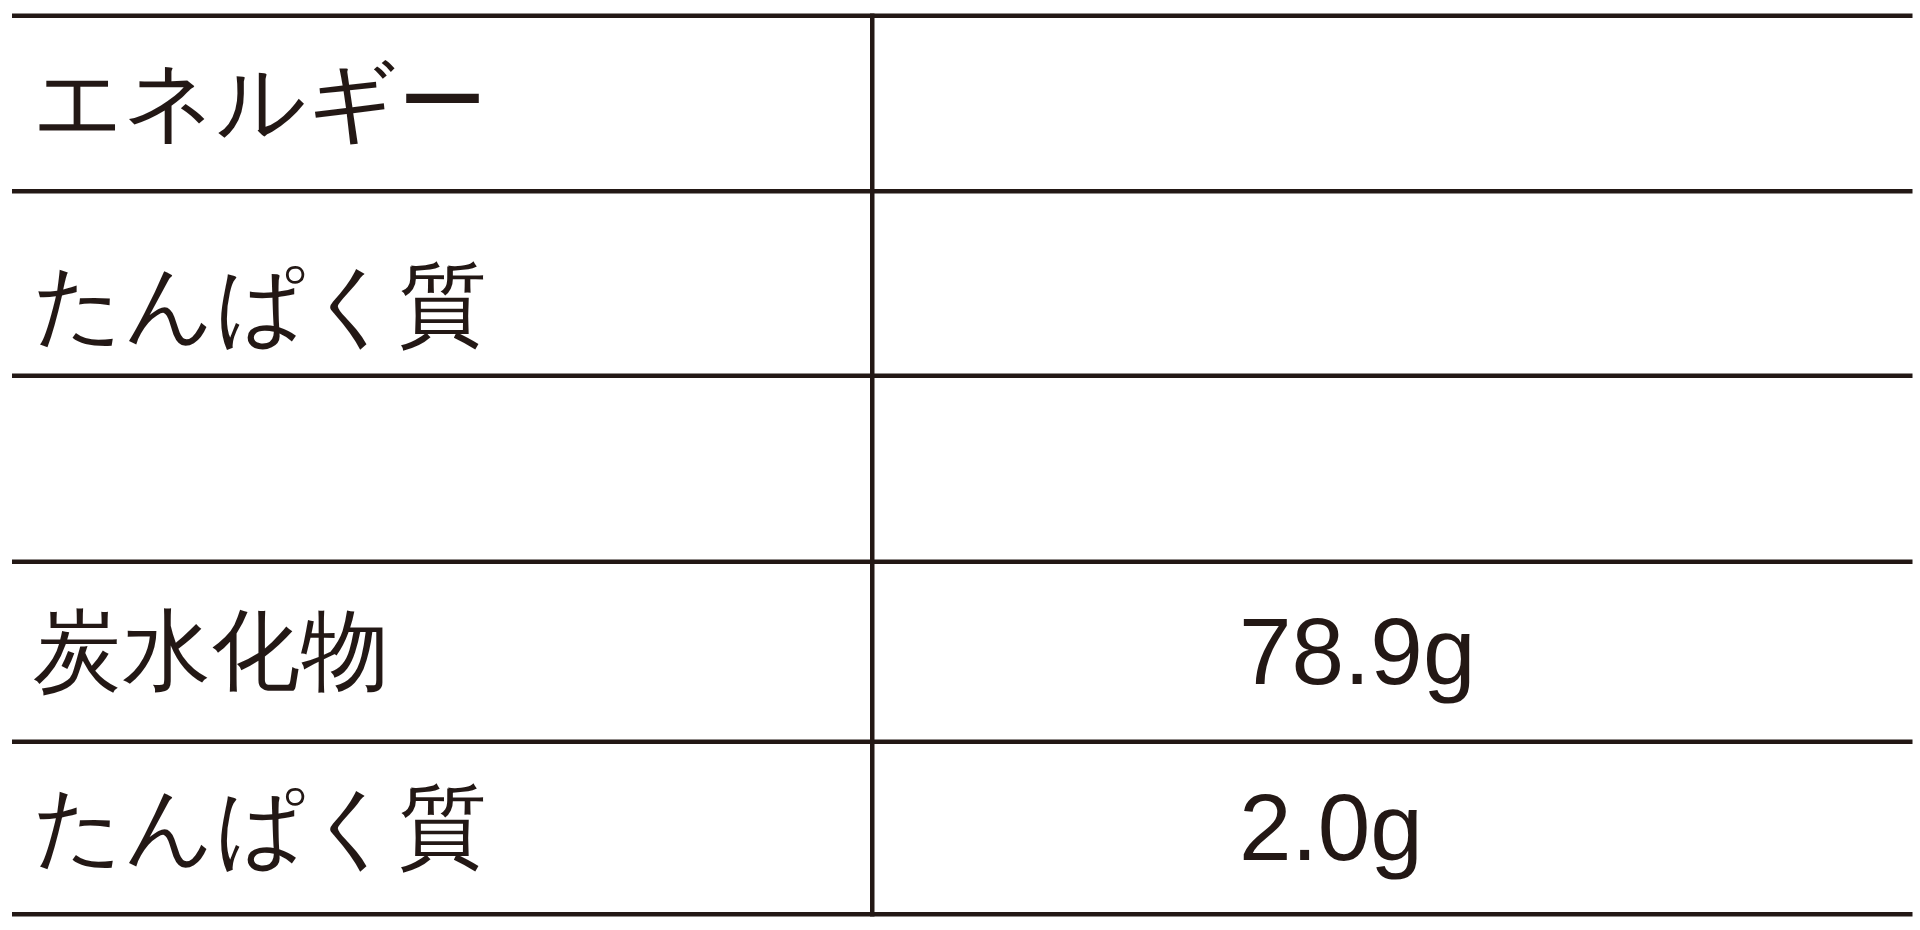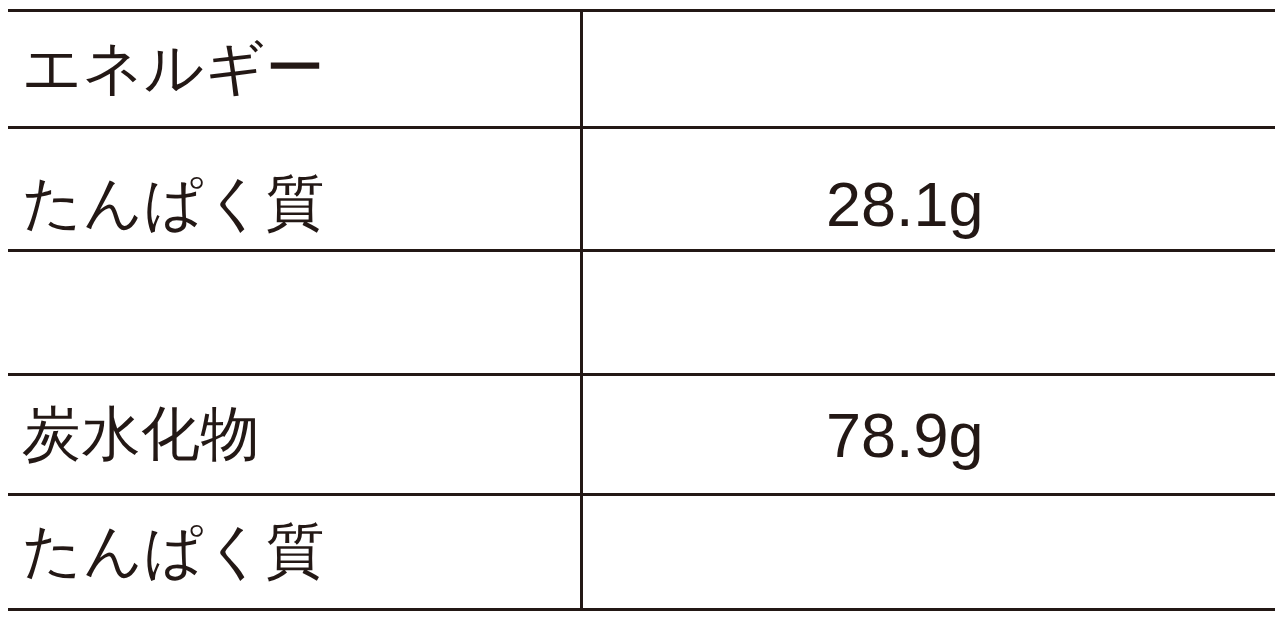--- a/index.html
+++ b/index.html
@@ -99,26 +99,26 @@
   <div class="rule r5"></div>
 
   <div class="divider"></div>
 
   <div class="row row0">
     <div class="cell cell-label">エネルギー</div>
   </div>
 
   <div class="row row1">
     <div class="cell cell-label">たんぱく質</div>
-    <div class="cell cell-value">28.1g</div>
   </div>
 
 
   <div class="row row3">
     <div class="cell cell-label">炭水化物</div>
     <div class="cell cell-value">78.9g</div>
   </div>
 
   <div class="row row4">
     <div class="cell cell-label">たんぱく質</div>
+    <div class="cell cell-value">2.0g</div>
   </div>
 
 </div>
 
 </body></html>

